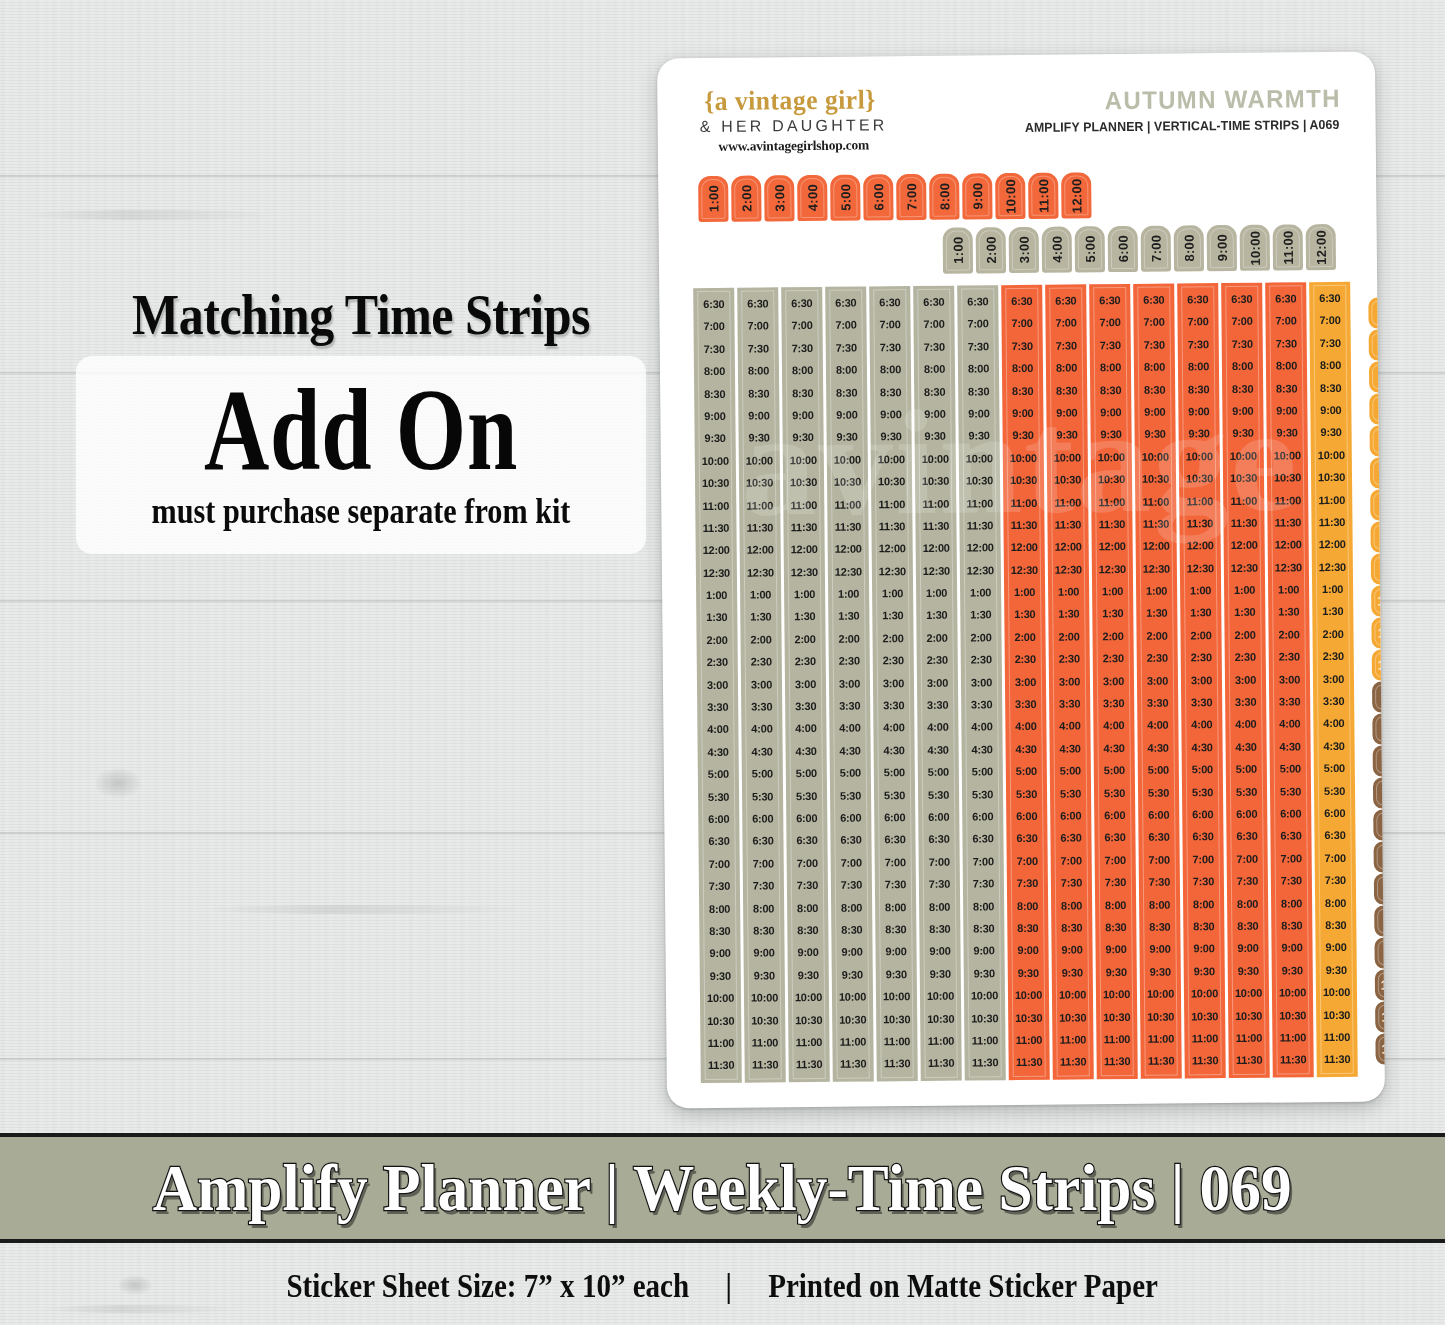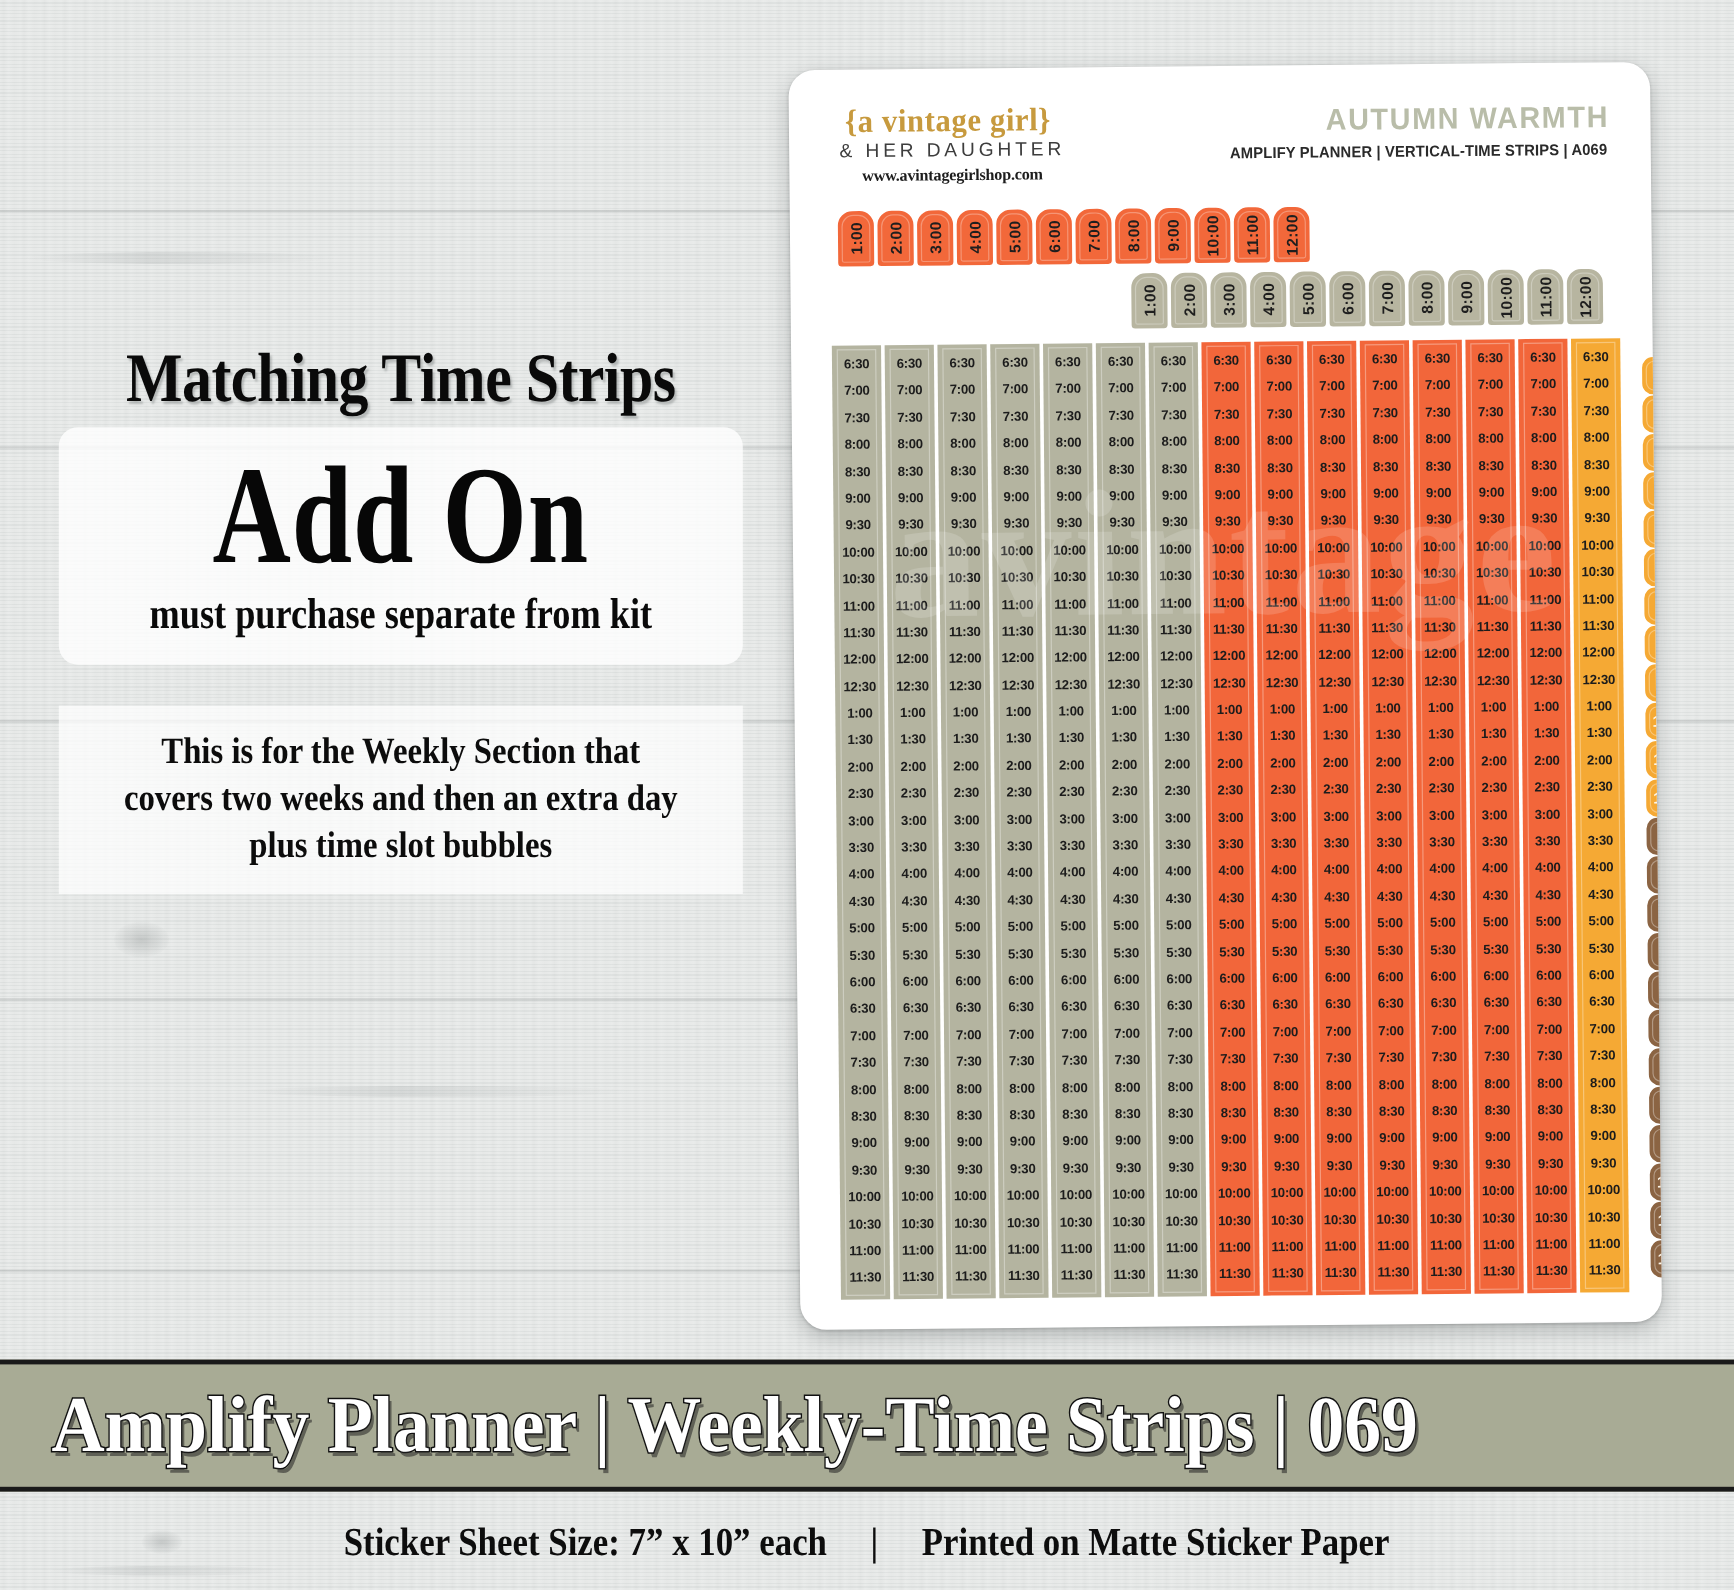--- a/index.html
+++ b/index.html
@@ -35,21 +35,21 @@
     background: radial-gradient(ellipse at center, rgba(120,125,125,0.30) 0%, rgba(140,145,145,0.16) 45%, rgba(0,0,0,0) 75%);
   }
   .grain {
     position: absolute;
     background: linear-gradient(90deg, rgba(150,155,155,0) 0%, rgba(150,155,155,0.22) 40%, rgba(150,155,155,0) 100%);
     border-radius: 50%;
   }
 
   
   .left-panel {
-    position: absolute; left: 49px; top: 286px; width: 570px;
+    position: absolute; left: 76px; top: 286px; width: 570px;
   }
   .headline {
     font-family: "Liberation Serif", serif;
     font-weight: bold;
     font-size: 58px;
     line-height: 1.0;
     letter-spacing: -0.5px;
     text-align: center;
     color: #0a0a0a;
     transform: scaleX(0.86);
@@ -225,21 +225,21 @@
     letter-spacing: 2px;
     line-height: 1.55;
     z-index: 5;
   }
 
   
   .banner {
     position: absolute; left: 0; right: 0; top: 1133px; height: 110px;
     background: #a8ab95;
     border-top: 4px solid #1a1a1a; border-bottom: 4px solid #1a1a1a;
-    display: flex; align-items: center; justify-content: flex-start;
+    display: flex; align-items: center; justify-content: center;
   }
   .banner-text {
     font-family: "Liberation Serif", serif;
     font-weight: bold; font-size: 66px;
     color: #ffffff;
     letter-spacing: 0px;
     transform: scaleX(0.93);
     -webkit-text-stroke: 2.5px #111111;
     paint-order: stroke fill;
     text-shadow: 3px 4px 0 rgba(35,35,35,0.55);
@@ -270,23 +270,20 @@
   <div class="grain" style="left:200px; top:905px; width:330px; height:9px;"></div>
   <div class="grain" style="left:40px;  top:1305px; width:200px; height:8px;"></div>
 </div>
 
 <div class="left-panel">
   <div class="headline">Matching Time Strips</div>
   <div class="white-box">
     <div class="addon">Add On</div>
     <div class="subline">must purchase separate from kit</div>
   </div>
-  <div class="desc-box">
-    <div class="desc">This is for the Weekly Section that covers two weeks and then an extra day plus time slot bubbles</div>
-  </div>
 </div>
 
 <div class="sheet-wrap">
   <div class="sheet">
     <div class="sheet-inner">
 
       <div class="sheet-head">
         <div class="logo">
           <div class="logo-main">{a vintage girl}</div>
           <div class="logo-sub">&amp; HER DAUGHTER</div>

